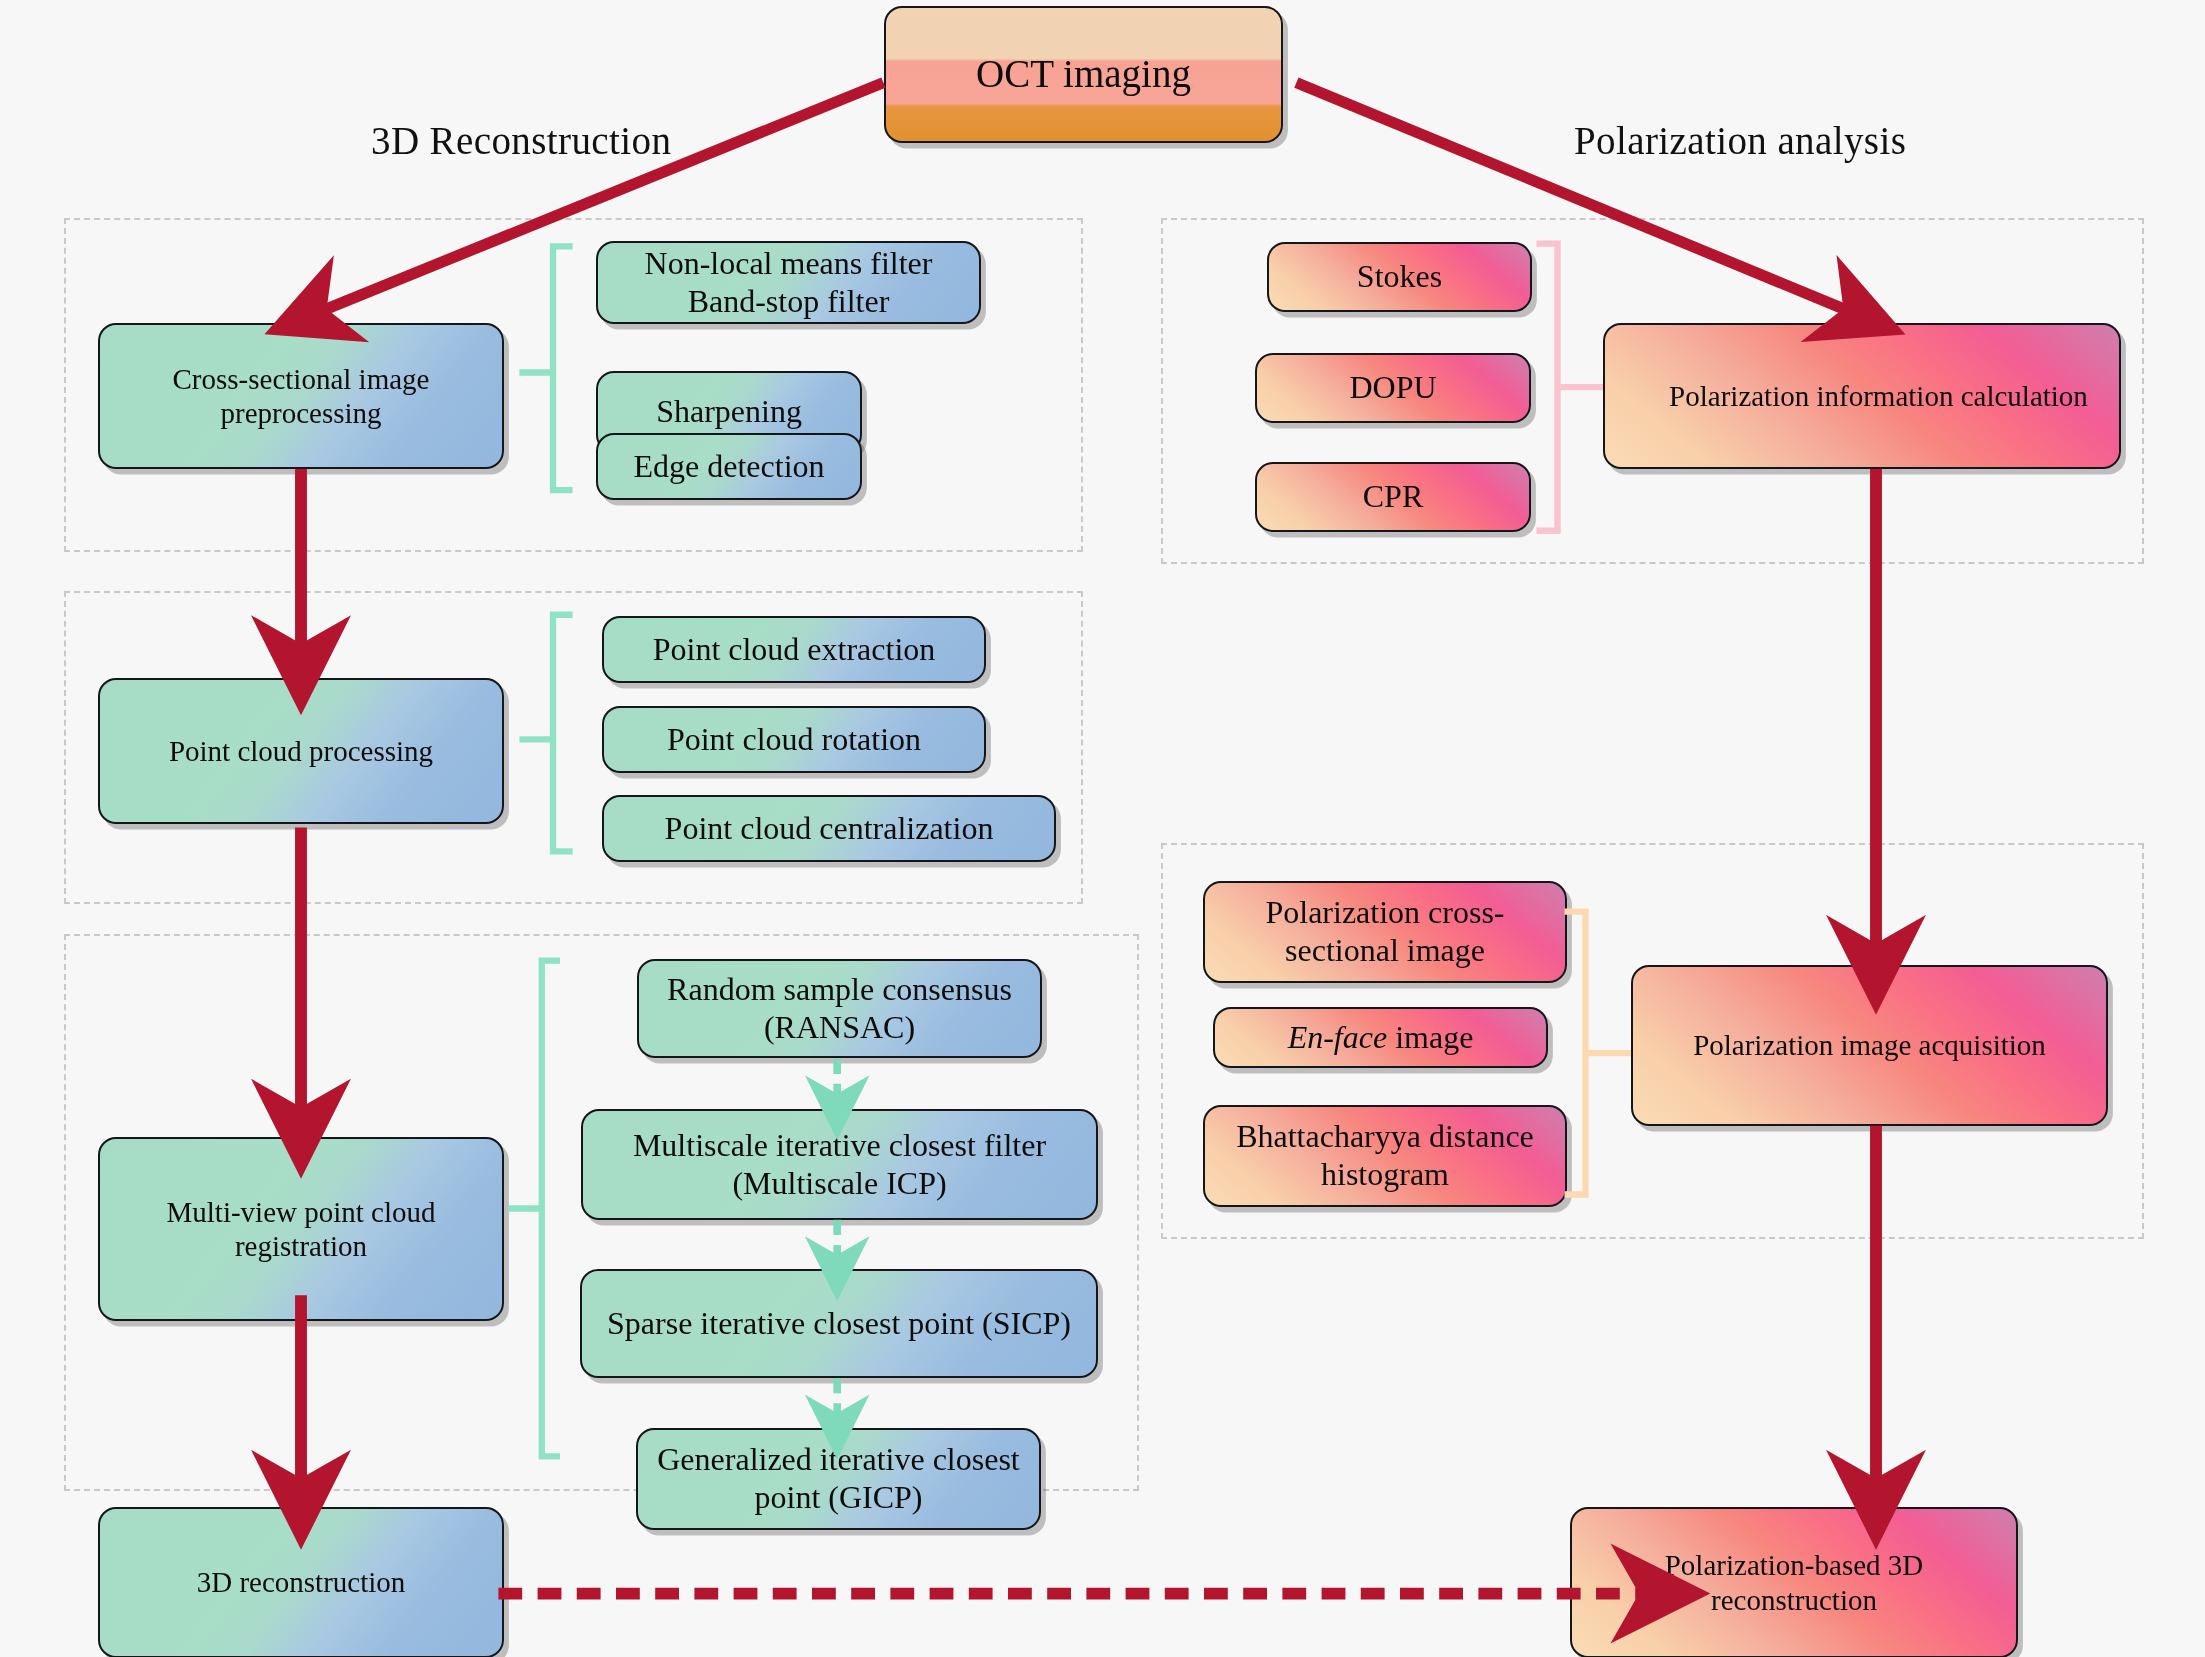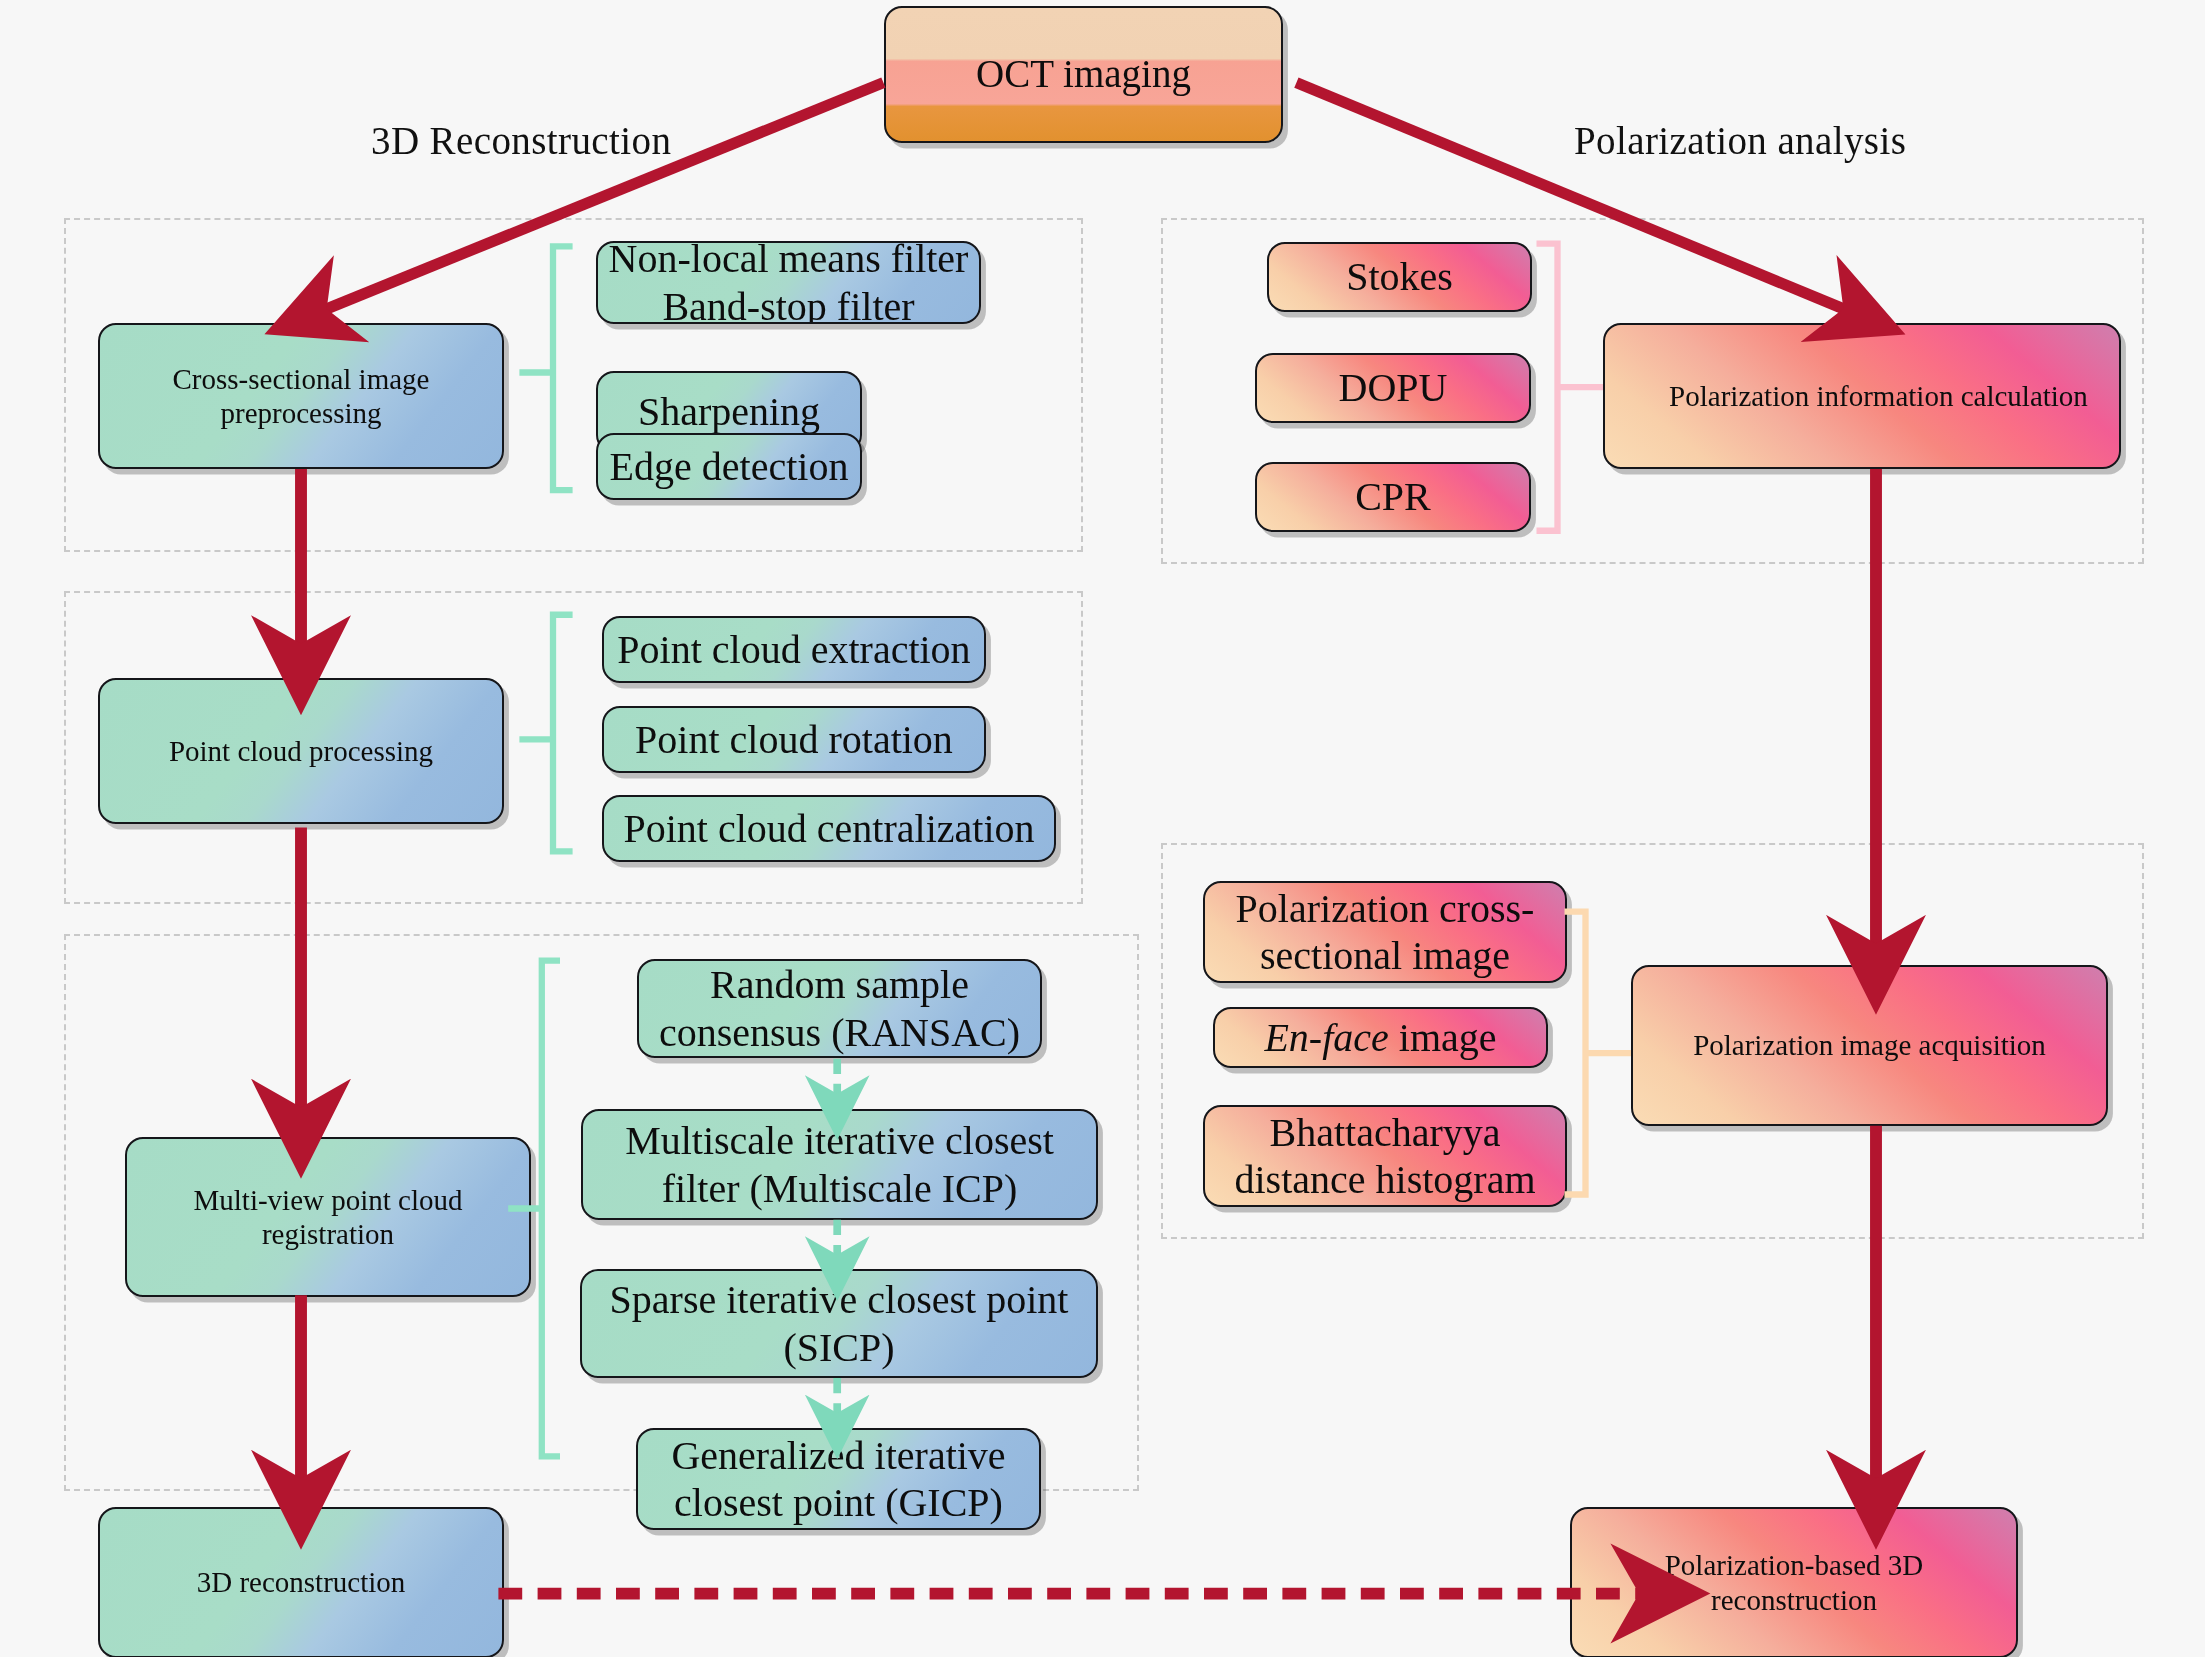--- a/index.html
+++ b/index.html
@@ -74,21 +74,21 @@
   
   .oct-node{
     background:linear-gradient(180deg,
       #f2d3b4 0%, #f1d2b3 38%,
       #f7a293 40%, #f8a598 72%,
       #e8963f 74%, #e2912f 100%);
   }
 
   
   .fs-main{font-size:29px;}
-  .fs-sub{font-size:40px;}
+  .fs-sub{font-size:32px;}
   .fs-oct{font-size:39px;}
   em{font-style:italic;}
 </style>
 </head>
 <body>
 
 <div id="stage">
 
   <svg id="wires" viewBox="0 0 3150 2368" preserveAspectRatio="none">
     <defs>
@@ -142,21 +142,21 @@
   </div>
 
   <div class="node g-node fs-main" style="left:98px;top:323px;width:406px;height:146px;">
     <span>Cross-sectional image preprocessing</span>
   </div>
 
   <div class="node g-node fs-main" style="left:98px;top:678px;width:406px;height:146px;">
     <span>Point cloud processing</span>
   </div>
 
-  <div class="node g-node fs-main" style="left:98px;top:1137px;width:406px;height:160px;margin-left:27px;">
+  <div class="node g-node fs-main" style="left:98px;top:1137px;width:406px;height:184px;">
     <span>Multi-view point cloud registration</span>
   </div>
 
   <div class="node g-node fs-main" style="left:98px;top:1507px;width:406px;height:151px;">
     <span>3D reconstruction</span>
   </div>
 
   <div class="node g-node fs-sub" style="left:596px;top:241px;width:385px;height:83px;">
     <span style="white-space:pre-line;">Non-local means filter
 Band-stop filter</span>

